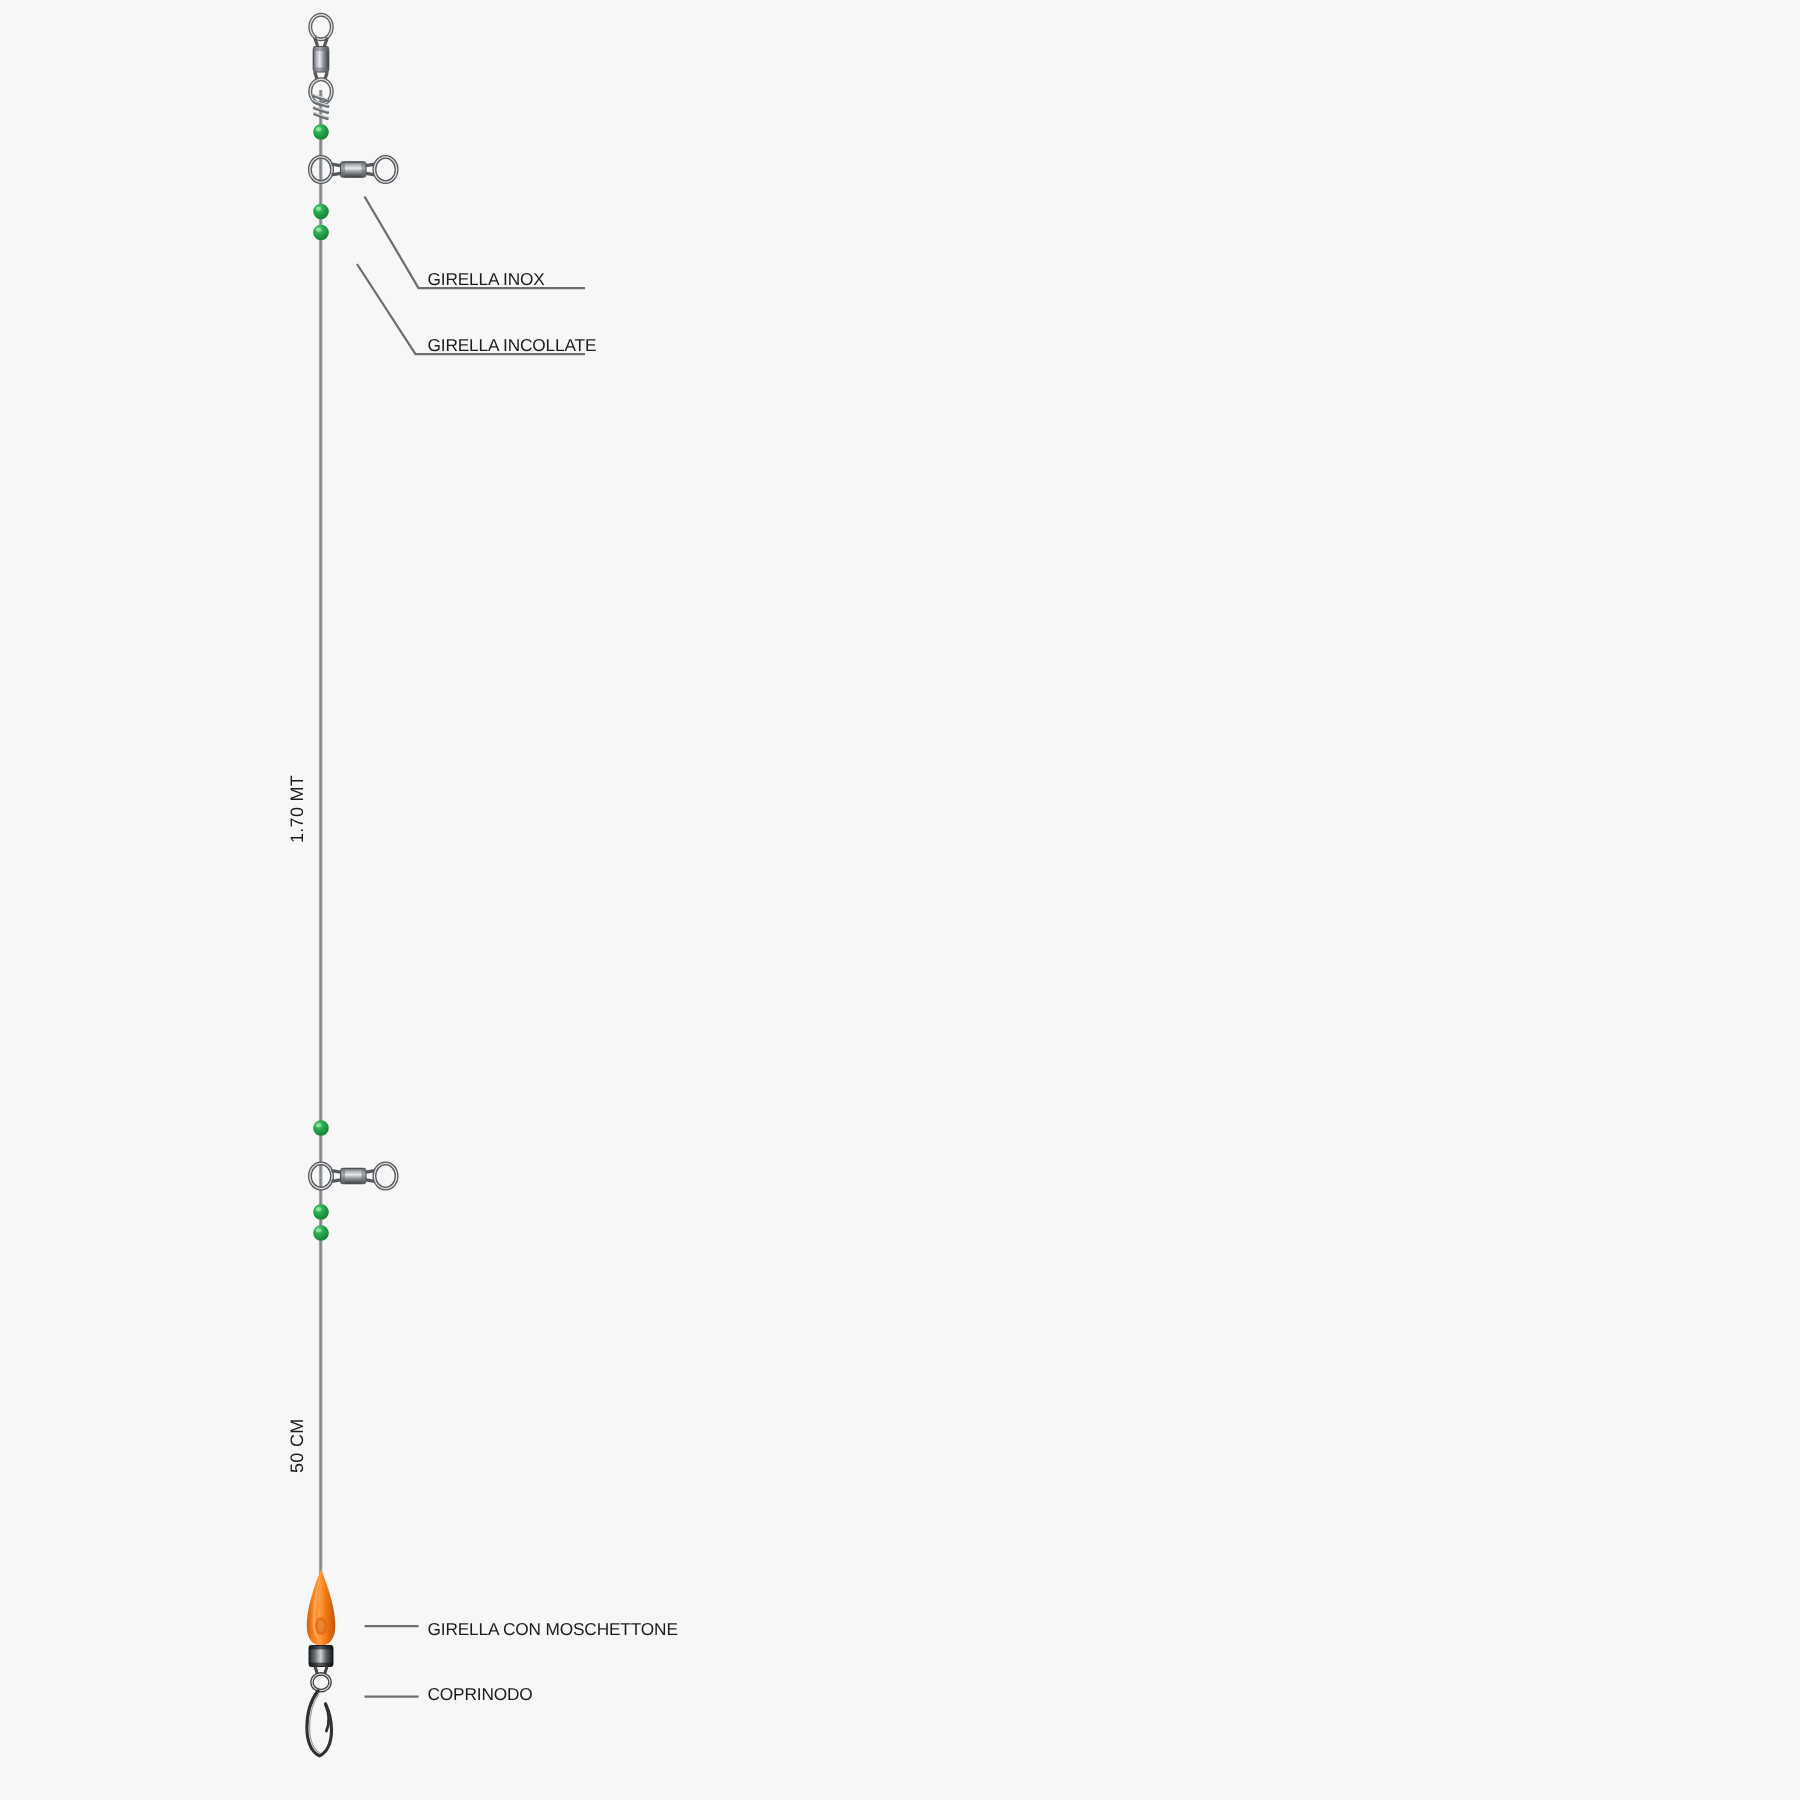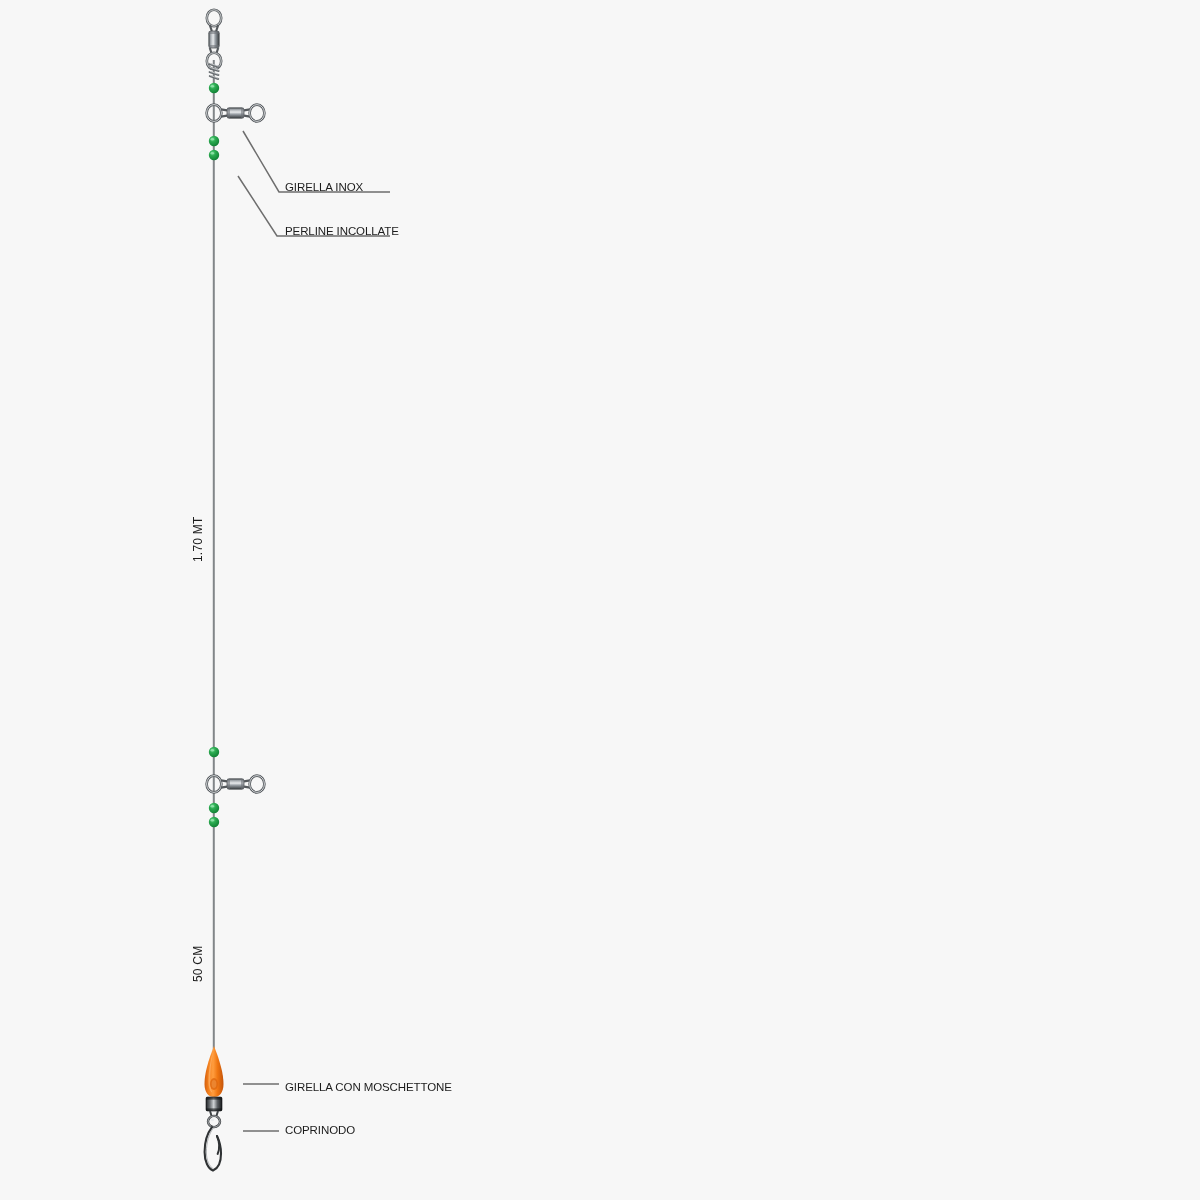--- a/index.html
+++ b/index.html
@@ -226,21 +226,21 @@
       <path d="M 217 1136 C 219.4 1142, 219.8 1149, 217.6 1154" fill="none" stroke="#2f3234" stroke-width="1.9" stroke-linecap="round"></path>
     </g>
   </svg>
 
   <div class="dim-text" style="left:205px; top:548px;">1.70 MT</div>
 
   <div class="dim-text" style="left:205px; top:968px;">50 CM</div>
 
   <div class="label-text" style="left:285px; top:181px;">GIRELLA INOX</div>
 
-  <div class="label-text" style="left:285px; top:225px;">PERLINE INCOLLATE</div>
+  <div class="label-text" style="left:285px; top:225px;">GIRELLA INCOLLATE</div>
 
   <div class="label-text" style="left:285px; top:1124px;">COPRINODO</div>
 
   <div class="label-text" style="left:285px; top:1081px;">GIRELLA CON MOSCHETTONE</div>
 
   <svg style="position:absolute; left:0; top:0; width:1200px; height:1200px; pointer-events:none;" viewBox="0 0 1200 1200">
     <path d="M 243 1084 L 279 1084" stroke="#6e6e6e" stroke-width="1.5" fill="none"></path>
     <path d="M 243 1131 L 279 1131" stroke="#6e6e6e" stroke-width="1.5" fill="none"></path>
   </svg>
 

